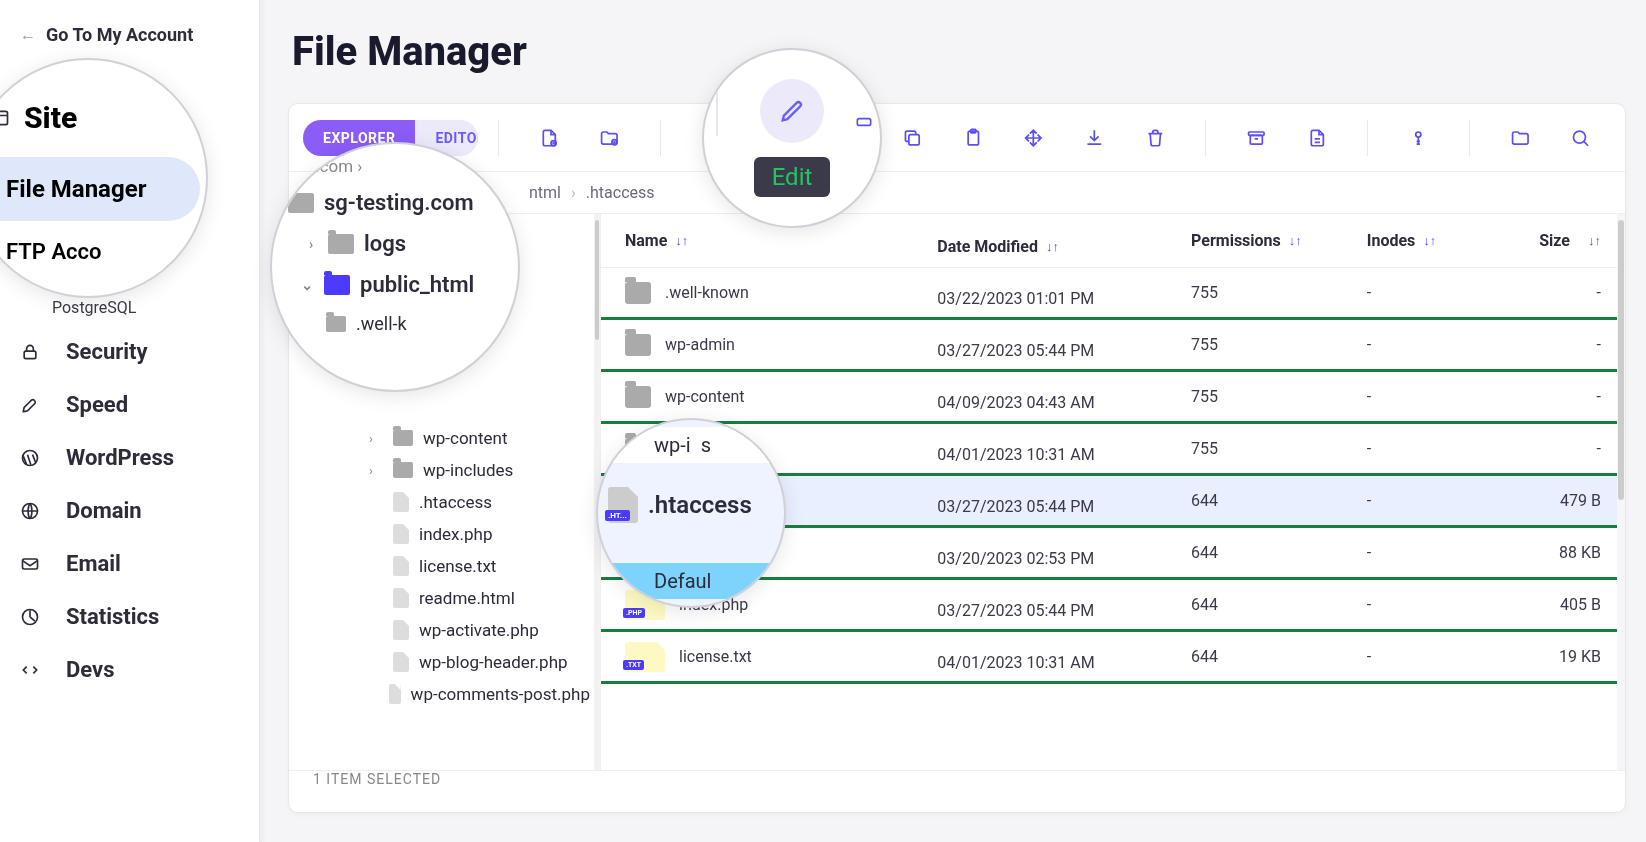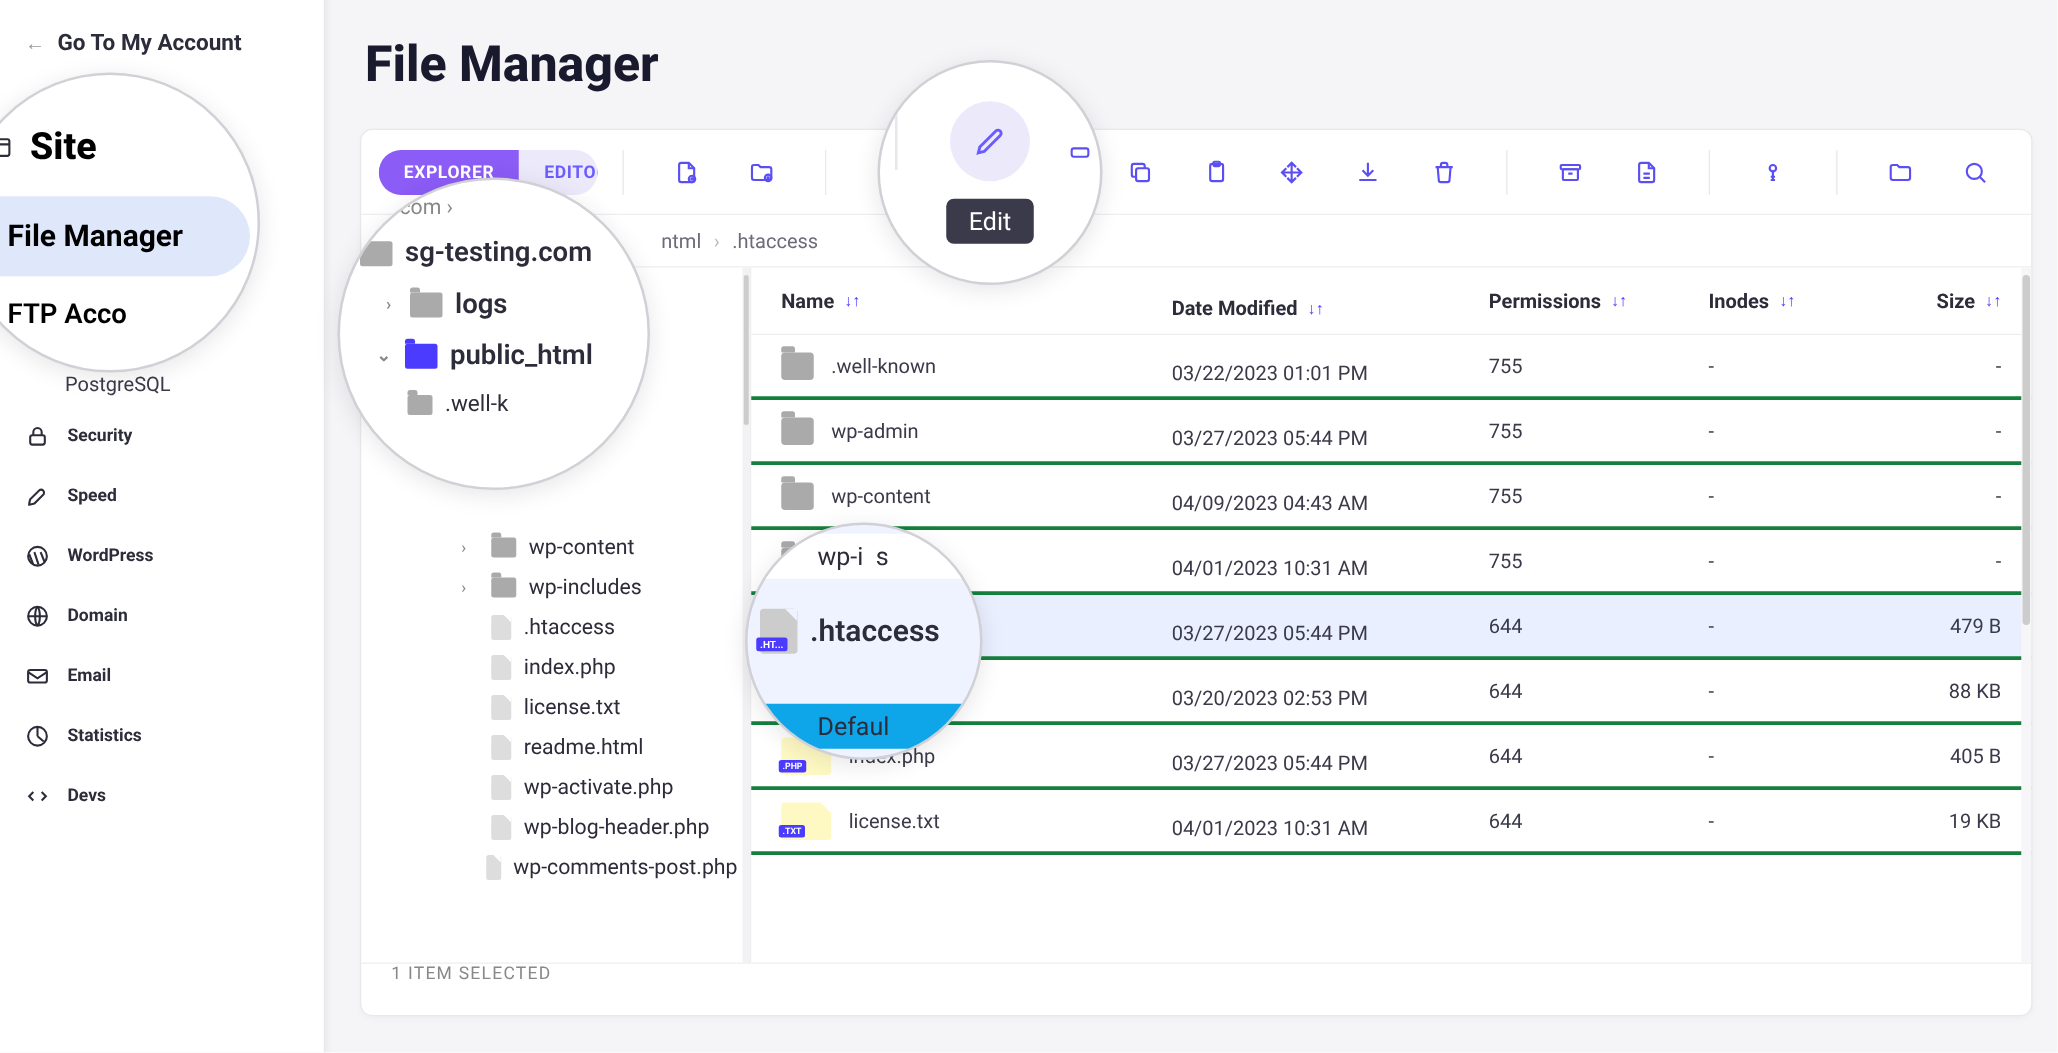--- a/index.html
+++ b/index.html
@@ -1,21 +1,21 @@
 <!DOCTYPE html>
 <html><head>
 <meta charset="utf-8">
 <style>
 * { box-sizing: border-box; margin: 0; padding: 0; font-family: -apple-system, BlinkMacSystemFont, "Segoe UI", Roboto, sans-serif; }
 body { background: #f5f5f7; width: 1646px; height: 842px; overflow: hidden; position: relative; }
 
 .sidebar { position: absolute; left: 0; top: 0; width: 260px; height: 842px; background: #fff; border-right: 1px solid #e8e8ec; padding-top: 12px; }
 .back-link { display: flex; align-items: center; gap: 10px; padding: 12px 20px 18px; font-weight: 700; font-size: 18px; color: #2c2c3a; cursor: pointer; }
 .back-arrow { font-size: 16px; color: #999; }
-.nav-item { display: flex; align-items: center; gap: 14px; padding: 14px 20px; font-size: 14px; font-weight: 700; color: #2c2c3a; cursor: pointer; }
+.nav-item { display: flex; align-items: center; gap: 26px; padding: 14px 20px; font-size: 22px; font-weight: 700; color: #2c2c3a; cursor: pointer; }
 .nav-sub { padding: 8px 20px 8px 52px; font-size: 16px; color: #3a3a4a; cursor: pointer; }
 .nav-icon { width: 20px; height: 20px; display: inline-flex; align-items: center; justify-content: center; flex: 0 0 20px; }
 
 .divider-v { position: absolute; left: 260px; top: 0; width: 6px; height: 842px; background: linear-gradient(to right, rgba(0,0,0,0.04), transparent); }
 
 .main { position: absolute; left: 268px; top: 0; right: 0; bottom: 0; padding: 10px 20px 0 20px; }
 .page-title { font-size: 40px; font-weight: 800; color: #1a1a2e; margin: 18px 0 28px 4px; }
 
 .panel { background: #fff; border: 1px solid #e8e8ec; border-radius: 10px; box-shadow: 0 2px 6px rgba(0,0,0,0.03); overflow: hidden; }
 .toolbar { display: flex; align-items: center; height: 68px; padding: 0 14px; border-bottom: 1px solid #eee; }
@@ -43,42 +43,42 @@
 .folder-blue { background: #4b3bff; }
 .file-ico { width: 16px; height: 20px; display: inline-block; background: #ddd; border-radius: 2px 2px 2px 2px; position: relative; }
 .file-ico::after { content: ""; position: absolute; top: 0; right: 0; width: 6px; height: 6px; background: #fff; clip-path: polygon(0 0, 100% 100%, 100% 0); }
 
 .grid { flex: 1; display: flex; flex-direction: column; position: relative; }
 .grid-header { display: flex; align-items: center; height: 54px; padding: 0 24px; font-size: 16px; font-weight: 700; color: #2c2c3a; border-bottom: 1px solid #eee; }
 .col-name { flex: 1.6; display: flex; align-items: center; gap: 8px; }
 .col-date { flex: 1.3; display: flex; align-items: center; gap: 8px; margin-top: 12px; }
 .col-perm { flex: 0.9; display: flex; align-items: center; gap: 8px; }
 .col-inodes { flex: 0.7; display: flex; align-items: center; gap: 8px; }
-.col-size { flex: 0.5; display: flex; align-items: center; gap: 8px; justify-content: flex-end; }
+.col-size { flex: 0.5; display: flex; align-items: center; gap: 18px; justify-content: flex-end; }
 .sort-ico { color: #4b3bff; font-size: 13px; }
 
 .grid-row { display: flex; align-items: center; height: 52px; padding: 0 24px; font-size: 16px; color: #3a3a4a; border-bottom: 3px solid #15803d; cursor: pointer; }
 .grid-row.selected { background: #e9efff; }
 .grid-row .fname { display: flex; align-items: center; gap: 14px; }
 .file-badge { width: 40px; height: 30px; background: #fef9c3; border-radius: 3px; position: relative; }
 .file-badge::after { content: ""; position: absolute; top: 0; right: 0; width: 9px; height: 9px; background: #fff; clip-path: polygon(0 0, 100% 100%, 100% 0); }
 .file-badge .tag { position: absolute; bottom: 2px; left: -2px; background: #4b3bff; color: #fff; font-size: 7px; font-weight: 700; padding: 1px 3px; border-radius: 2px; }
 .folder-badge { width: 26px; height: 22px; background: #aaa; border-radius: 3px; position: relative; }
 .folder-badge::before { content: ""; position: absolute; top: -5px; left: 0; width: 11px; height: 5px; background: inherit; border-radius: 2px 2px 0 0; }
 
 .grid-scroll { position: absolute; right: 0; top: 0; width: 8px; height: 100%; background: #f6f6f8; }
 .grid-scroll::after { content: ""; position: absolute; left: 1px; top: 6px; width: 6px; height: 280px; background: #ccc; border-radius: 3px; }
 
 .status-bar { height: 42px; display: flex; align-items: flex-start; padding: 0 24px; border-top: 1px solid #eee; color: #888; font-size: 14px; letter-spacing: 1px; }
 
 
 .lens { position: absolute; border-radius: 50%; background: #fff; border: 2px solid #d0d0d6; box-shadow: 0 4px 20px rgba(0,0,0,0.1); overflow: hidden; z-index: 50; }
 .lens-edit { left: 702px; top: 48px; width: 180px; height: 180px; display: flex; flex-direction: column; align-items: center; justify-content: center; gap: 14px; }
 .edit-circle { width: 64px; height: 64px; border-radius: 50%; background: #ece9fb; display: flex; align-items: center; justify-content: center; color: #6a5cff; }
-.tooltip { background: #3a3a4a; color: #ffffff; padding: 6px 18px; border-radius: 6px; font-size: 20px; }
+.tooltip { background: #3a3a4a; color: #22c55e; padding: 6px 18px; border-radius: 6px; font-size: 24px; }
 .lens-edit .left-bar { position: absolute; left: 12px; top: 30px; width: 2px; height: 56px; background: #e8e8ec; }
 .lens-edit .corner-icon { position: absolute; right: 6px; top: 62px; color: #5b4ff3; }
 
 .lens-tree { left: 270px; top: 142px; width: 250px; height: 250px; padding: 12px 0 0 6px; }
 .lens-tree .crumb-frag { color: #888; font-size: 17px; padding: 0 0 6px 14px; white-space: nowrap; }
 .lens-tree .titem { display: flex; align-items: center; gap: 10px; padding: 8px 0 8px 10px; font-size: 22px; font-weight: 600; color: #2c2c3a; white-space: nowrap; }
 .lens-tree .titem.sm { font-size: 18px; font-weight: 400; padding-left: 48px; }
 .lens-tree .caret { display: inline-block; width: 14px; font-size: 14px; color: #888; text-align: center; }
 
 .lens-row { left: 596px; top: 418px; width: 190px; height: 190px; display: flex; flex-direction: column; justify-content: center; padding-left: 10px; gap: 24px; background: #eef3ff; }
@@ -521,17 +521,17 @@
 </div>
 
 <div class="lens lens-row">
   <div class="frag" style="background:#fff;margin:-10px -10px 0 -10px;padding:6px 10px"><span style="width:36px"></span><span>wp-i</span>s</div>
   <div class="frag big">
       <span class="fb">
         <span class="t">.HT...</span>
       </span>
       <span>.htaccess</span>
     </div>
-  <div class="frag" style="background:#0ea5e9;margin:16px -10px -10px -10px;padding:6px 10px">
+  <div class="frag" style="background:#7dd3fc;margin:16px -10px -10px -10px;padding:6px 10px">
       <span style="width:36px"></span>
       <span>Defaul</span>
     </div>
 </div>
 
 </body></html>

